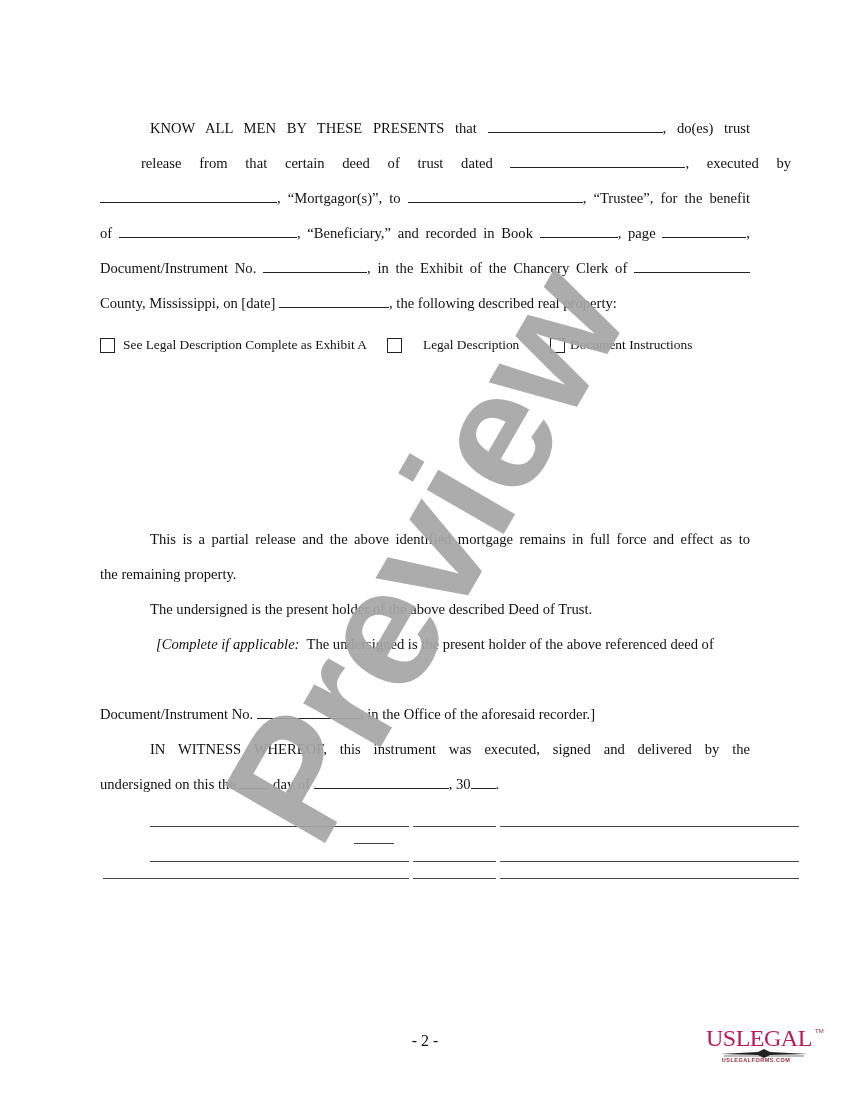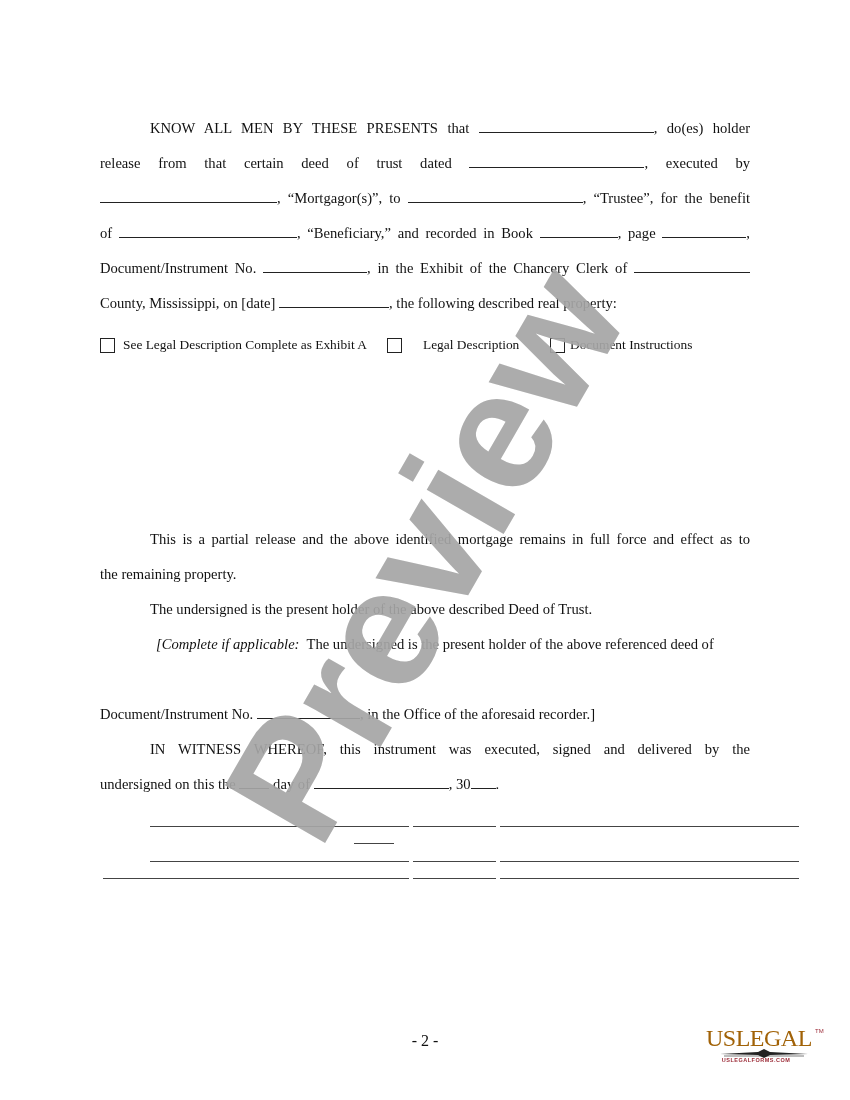--- a/index.html
+++ b/index.html
@@ -9,38 +9,38 @@
   .line { position: absolute; left: 100px; width: 650px; font-size: 14.6px; line-height: 18px; white-space: nowrap; }
   .just { text-align: justify; text-align-last: justify; }
   .indent { padding-left: 50px; box-sizing: border-box; }
   .blank { display: inline-block; border-bottom: 1px solid #222; height: 12px; vertical-align: baseline; }
   .checks { position: absolute; left: 100px; top: 337px; font-size: 13.4px; white-space: nowrap; }
   .chk { position: absolute; top: 0; display: flex; align-items: center; }
   .box { width: 15px; height: 15px; border: 1px solid #222; margin-right: 8px; box-sizing: border-box; }
   .sig { position: absolute; height: 0; border-top: 1px solid #444; }
   .footer-page { position: absolute; left: 0; width: 850px; top: 1032px; text-align: center; font-size: 16px; }
   .logo { position: absolute; left: 706px; top: 1027px; width: 116px; height: 40px; }
-  .logo-text { font-family: "Liberation Serif", serif; font-size: 24px; color: #a16207; letter-spacing: -0.5px; line-height: 22px; }
+  .logo-text { font-family: "Liberation Serif", serif; font-size: 24px; color: #be185d; letter-spacing: -0.5px; line-height: 22px; }
   .logo-tm { position: absolute; left: 109px; top: 1px; font-size: 6px; color: #9b2a36; font-family: "Liberation Sans", sans-serif; }
   .logo-url { font-family: "Liberation Sans", sans-serif; font-size: 5.5px; color: #9b2a36; text-align: center; width: 100px; margin-top: 8px; letter-spacing: 0.5px; font-weight: bold; }
   .logo-eagle { position: absolute; left: 14px; top: 22px; }
   .watermark { position: absolute; left: 425px; top: 555px; transform: translate(-50%, -50%) rotate(-60deg);
                font-family: "Liberation Sans", "DejaVu Sans", sans-serif; font-weight: bold; font-size: 168px;
                color: #a6a6a6; opacity: 0.92; pointer-events: none; white-space: nowrap; letter-spacing: -2px; }
 </style>
 </head>
 <body>
 
 <div class="page">
 
   <div class="line just indent" style="top:119px;">
     <span>KNOW ALL MEN BY THESE PRESENTS that</span>
-    <span class="blank" style="width:175px"></span><span>, do(es) holder</span>
+    <span class="blank" style="width:175px"></span><span>, do(es) trust</span>
   </div>
-  <div class="line just" style="top:154px;">
+  <div class="line just" style="top:154px;margin-left:41px;">
     <span>release from that certain deed of trust dated</span>
     <span class="blank" style="width:175px"></span><span>, executed by</span>
   </div>
   <div class="line just" style="top:189px;">
     <span class="blank" style="width:177px"></span><span>, “Mortgagor(s)”, to</span>
     <span class="blank" style="width:175px"></span><span>, “Trustee”, for the benefit</span>
   </div>
   <div class="line just" style="top:224px;">
     <span>of</span>
     <span class="blank" style="width:178px"></span><span>, “Beneficiary,” and recorded in Book</span>

